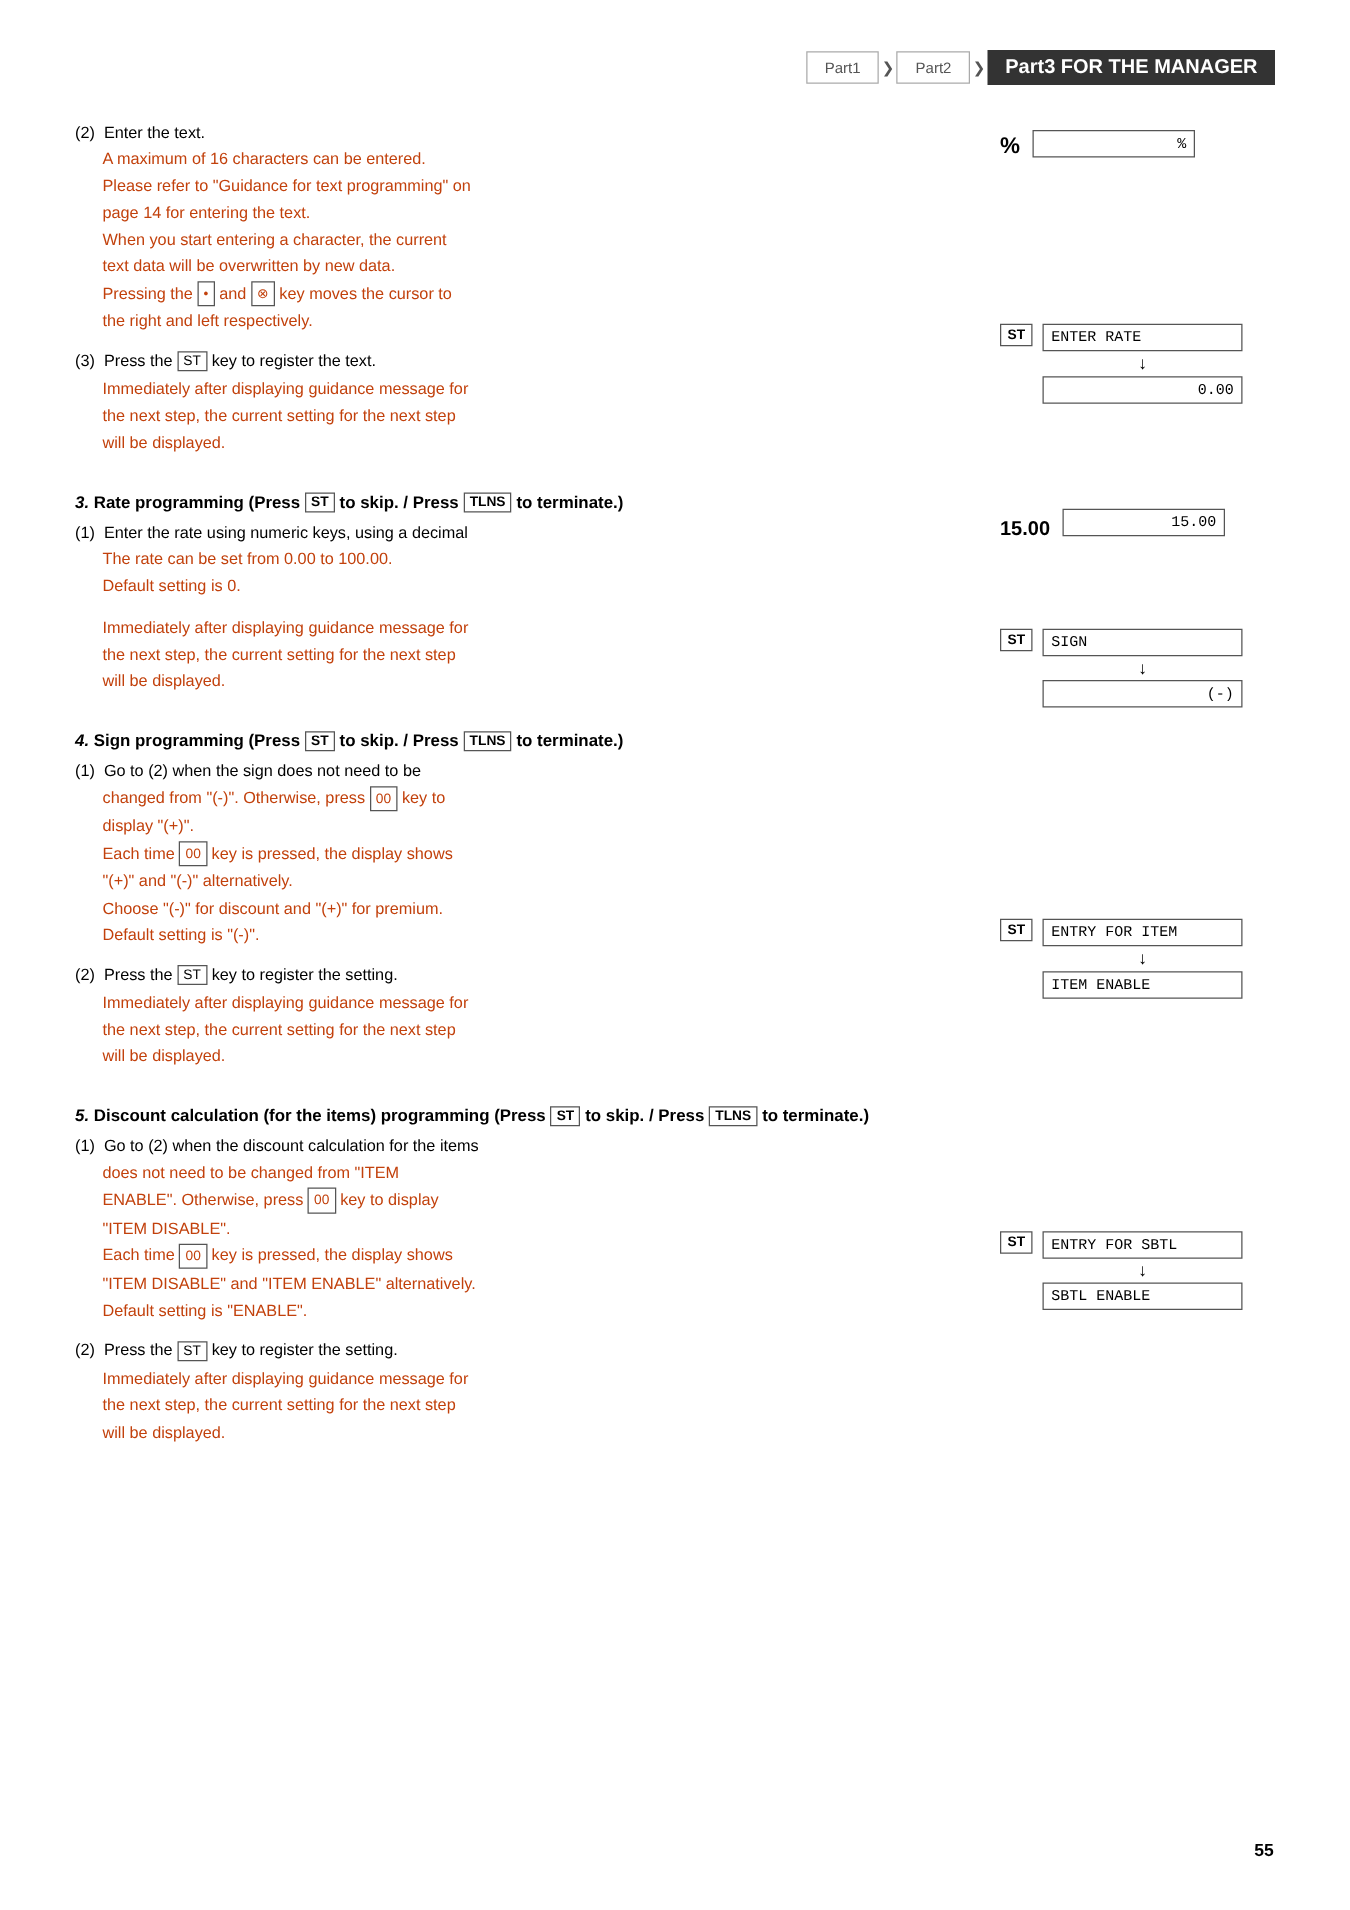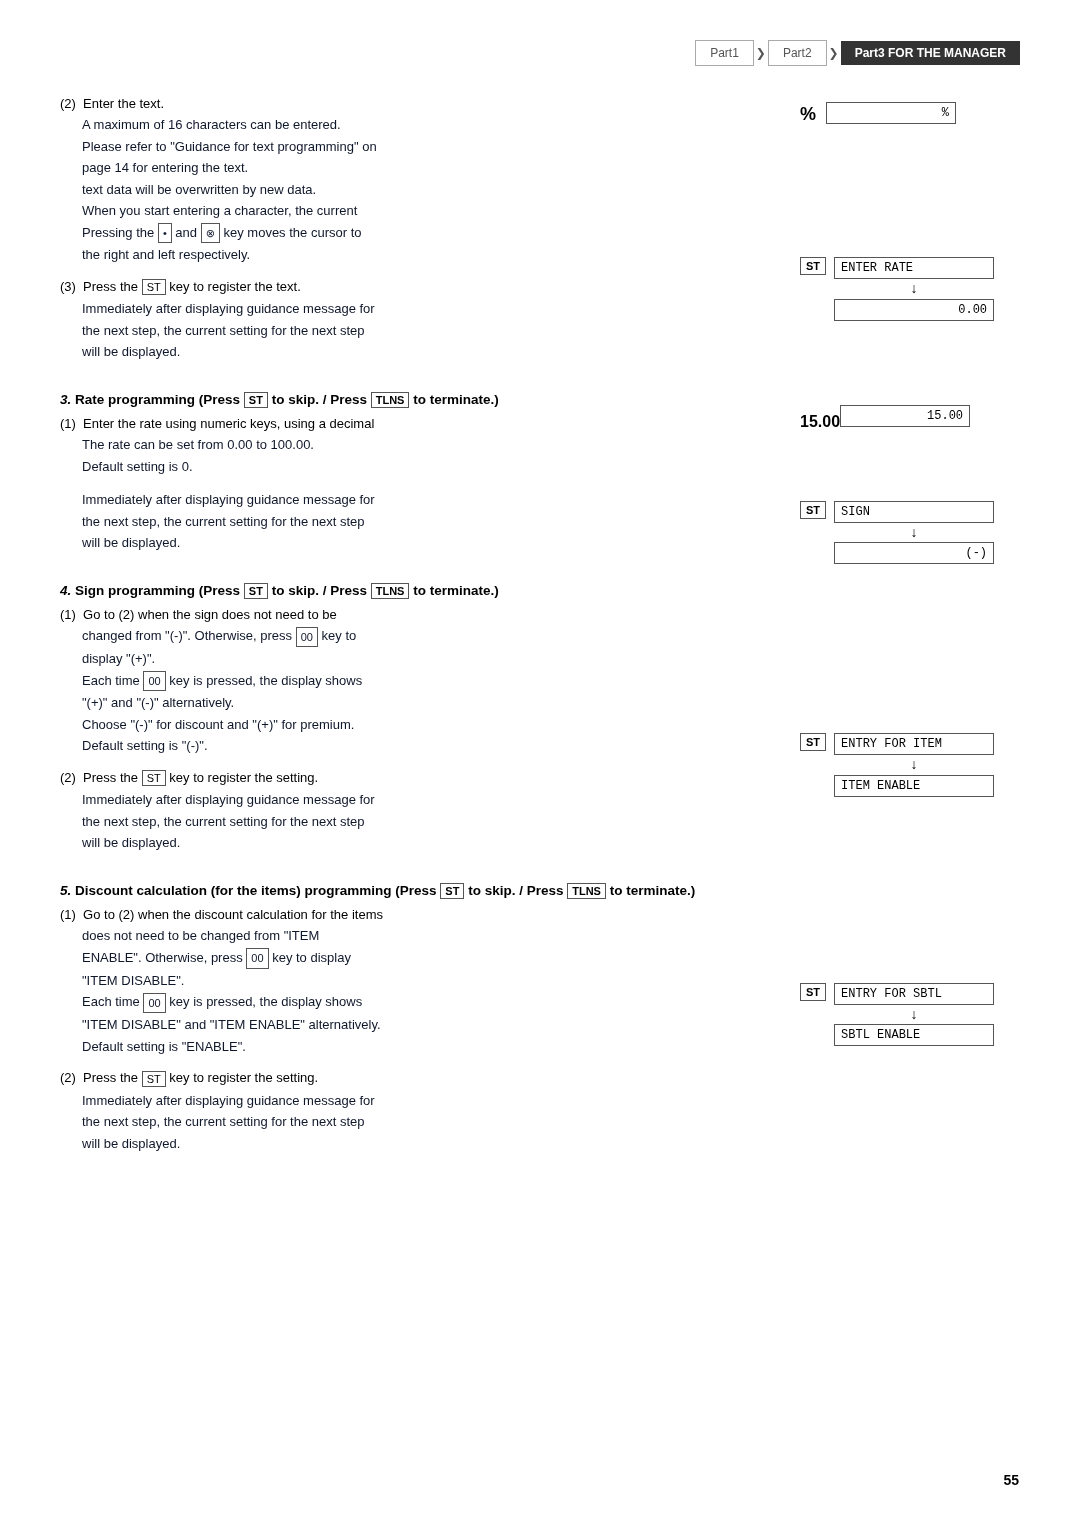--- a/index.html
+++ b/index.html
@@ -40,21 +40,21 @@
       border: 1px solid #aaa;
       background: #fff;
       font-size: 12px;
       color: #555;
     }
 
     .tab-active {
       padding: 5px 14px;
       background: #333;
       color: #fff;
-      font-size: 12px;
+      font-size: 16px;
       font-weight: bold;
     }
 
     .tab-chevron {
       color: #555;
       font-size: 12px;
       margin: 0 2px;
     }
 
     
@@ -98,21 +98,21 @@
 
     .step-header {
       font-size: 13px;
       margin-bottom: 4px;
     }
 
     .step-body {
       padding-left: 22px;
       font-size: 13px;
       line-height: 1.5;
-      color: #0f172a;
+      color: #c2410c;
     }
 
     .step-body p {
       margin-bottom: 2px;
     }
 
     
     .key {
       display: inline-block;
       border: 1px solid #555;
@@ -206,22 +206,22 @@
 
       <div class="section">
         <div class="step">
           <div class="step-header">
             <span class="step-num">(2)</span>&nbsp; Enter the text.
           </div>
           <div class="step-body">
             <p>A maximum of 16 characters can be entered.</p>
             <p>Please refer to "Guidance for text programming" on</p>
             <p>page 14 for entering the text.</p>
+            <p>When you start entering a character, the current</p>
             <p>text data will be overwritten by new data.</p>
-            <p>When you start entering a character, the current</p>
             <p>Pressing the <span class="key">•</span> and <span class="key">⊗</span> key moves the cursor to</p>
             <p>the right and left respectively.</p>
           </div>
         </div>
 
         <div class="step">
           <div class="step-header">
             <span class="step-num">(3)</span>&nbsp; Press the <span class="key">ST</span> key to register the text.
           </div>
           <div class="step-body">
@@ -333,21 +333,21 @@
         <span class="st-key">ST</span>
         <div>
           <span class="display-box-wide">ENTER RATE</span>
           <div style="text-align:center; font-size:14px; line-height:1.4;">↓</div>
           <span class="display-box-wide" style="text-align:right;">0.00</span>
         </div>
       </div>
 
       <div style="height: 80px;"></div>
 
-      <div style="display:flex; align-items:flex-start; margin-bottom:10px;">
+      <div style="display:flex; align-items:flex-start; gap:10px; margin-bottom:10px;">
         <span class="rate-label">15.00</span>
         <span class="display-box" style="width:130px; text-align:right;">15.00</span>
       </div>
 
       <div style="height: 60px;"></div>
 
       <div style="display:flex; align-items:flex-start; gap:8px; margin-bottom: 4px;">
         <span class="st-key">ST</span>
         <div>
           <span class="display-box-wide">SIGN</span>

